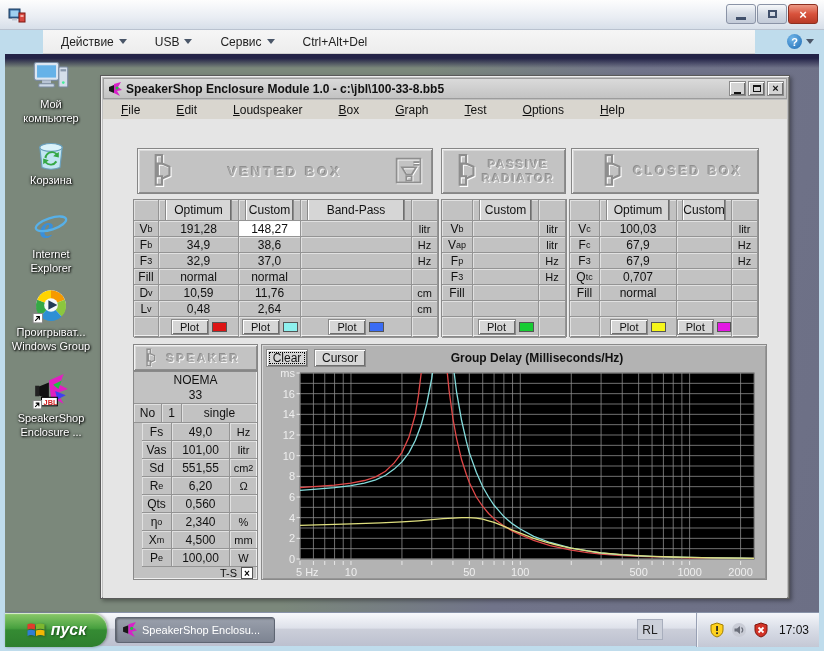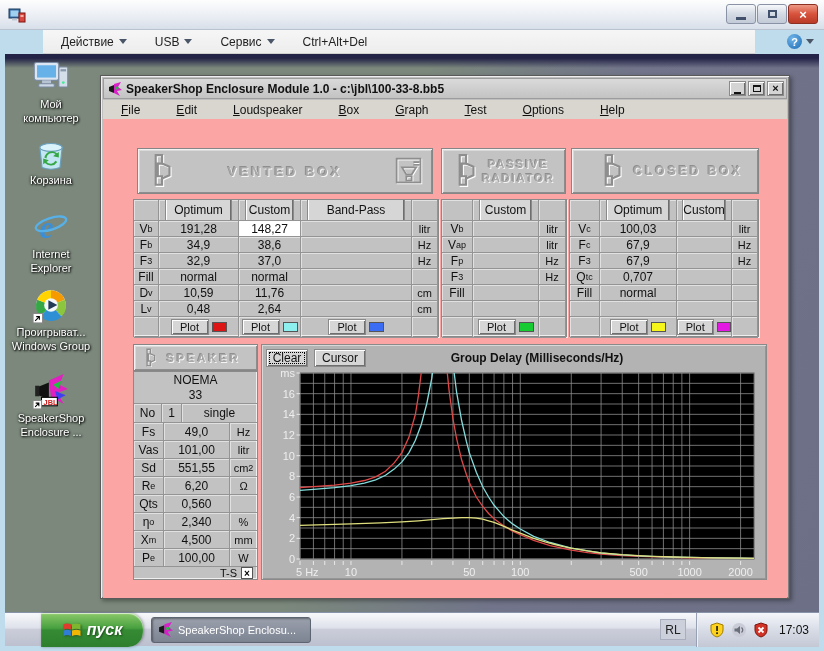--- a/index.html
+++ b/index.html
@@ -50,21 +50,21 @@
   .app-titlebar svg { width:14px; height:14px; margin:0 4px 0 2px; }
   .app-title { font-size:12px; font-weight:bold; color:#111; flex:1; white-space:nowrap; overflow:hidden; }
   .app-wbtn { width:17px; height:15px; margin-left:2px; background:#d4d4d4; border:1px solid #8a8a8a;
     box-shadow:inset 1px 1px 0 #fff, inset -1px -1px 0 #6e6e6e; display:flex; align-items:center; justify-content:center;
     font-size:11px; font-weight:bold; color:#111; line-height:1; }
   .aglyph-min { width:7px; height:2px; background:#111; margin-top:8px; }
   .aglyph-max { width:8px; height:7px; border:1px solid #111; border-top-width:2px; }
   .app-menubar { height:19px; margin:1px 2px 0 2px; background:#d9d6cf; display:flex; align-items:center;
     font-size:12px; color:#111; }
   .app-menuitem { padding:0 18px; }
-  .app-client { position:relative; margin:0 2px 2px 2px; height:479px; background:#fca5a5; }
+  .app-client { position:relative; margin:0 2px 2px 2px; height:479px; background:#e5e5e5; }
 
   
   .panel-raised { position:absolute; background:#c3c3c3; border:1px solid #868686;
     box-shadow:inset 1px 1px 0 #f2f2f2, inset -1px -1px 0 #8d8d8d, inset 2px 2px 0 #d9d9d9; }
   .engraved { color:#a9a9a9; font-weight:bold; letter-spacing:3px; text-shadow:1px 1px 0 #f4f4f4, -1px -1px 0 #8f8f8f; }
   .hdr { display:flex; align-items:center; justify-content:space-between; padding:0 8px; }
   .hdr .ttl { flex:1; text-align:center; font-size:13px; }
   .hdr svg { width:30px; height:36px; flex:none; }
 
   
@@ -107,37 +107,37 @@
   .chart-hdr { height:26px; display:flex; align-items:center; padding:0 4px;border-radius:12px; }
   .chart-hdr .btn95 { height:18px; margin-right:6px; }
   .btn-clear { width:42px; outline:1px dotted #000; outline-offset:-4px; }
   .btn-cursor { width:52px; }
   .chart-title { flex:1; text-align:center; font-size:12px; font-weight:bold; color:#111; padding-right:60px; }
   .chart svg.plot { display:block; }
 
   
   .taskbar { position:absolute; left:5px; top:558px; width:814px; height:34px;
     background:linear-gradient(#f8f9fc,#dee1ea 45%,#cbced9 50%,#bcc0cf 100%);
-    border-top:1px solid #8892a8; display:flex; align-items:center;padding-left:36px; }
+    border-top:1px solid #8892a8; display:flex; align-items:center; }
   .startbtn { width:102px; height:34px; border-radius:0 15px 15px 0;
     background:linear-gradient(#8cc96a,#47a03f 45%,#358b33 50%,#2e7f2e 100%);
     box-shadow:inset 0 1px 1px rgba(255,255,255,.7), 1px 0 3px rgba(0,0,0,.35);
     display:flex; align-items:center; justify-content:center; gap:5px;
     color:#fff; font-size:16px; font-weight:bold; font-style:italic; text-shadow:1px 1px 2px #1c4d1c; }
   .startbtn svg { width:20px; height:17px; filter:drop-shadow(1px 1px 1px #2a5a2a); }
   .taskitem { margin-left:8px; width:160px; height:26px; border-radius:3px; border:1px solid #5e6572;
     background:linear-gradient(#9aa0ac,#7d8492); box-shadow:inset 1px 1px 2px rgba(0,0,0,.35);
     display:flex; align-items:center; gap:5px; padding:0 6px; color:#fff; font-size:11px; white-space:nowrap; overflow:hidden; }
   .taskitem svg { width:15px; height:15px; flex:none; }
   .tb-spacer { flex:1; }
   .lang { width:26px; height:21px; margin-right:10px; background:#ccd0da; border:1px solid #a8aebd;
     display:flex; align-items:center; justify-content:center; font-size:12px; color:#222; }
   .tray { height:34px; display:flex; align-items:center; gap:6px; padding:0 10px 0 12px;
     border-left:1px solid #98a0b4; box-shadow:inset 1px 0 0 #eef0f5;
-    background:linear-gradient(#f4f6fa,#d8dce6 50%,#c4c8d5 100%); }
+    background:linear-gradient(#f4f6fa,#d8dce6 50%,#c4c8d5 100%);margin-left:23px; }
   .tray svg { width:16px; height:16px; }
   .clock { font-size:12px; color:#111; margin-left:4px; }
 </style>
 </head>
 <body>
 
 <div class="vm">
 
   <div class="vm-titlebar">
     <span class="vm-ico"><svg viewBox="0 0 18 16">
@@ -479,21 +479,21 @@
             <div class="spk-body">
               <div class="spk-name">
                 <span>NOEMA</span>
                 <span>33</span>
               </div>
               <div class="spk-grid" id="spk-no-row" style="grid-template-rows:19px; grid-template-columns:28px 20px 1fr;">
                 <div class="tc lbl">No</div>
                 <div class="tc">1</div>
                 <div class="tc" style="border-right:none;">single</div>
               </div>
-              <div class="spk-grid" id="spk-rows" style="grid-template-columns:30px 1fr 27px; grid-auto-rows:18px;">
+              <div class="spk-grid" id="spk-rows" style="grid-template-columns:30px 1fr 27px; grid-auto-rows:18px;margin-left:8px;">
                   <div class="tc lbl">Fs</div>
                   <div class="tc">49,0</div>
                   <div class="tc unit" style="border-right: none;">Hz</div>
                   <div class="tc lbl">Vas</div>
                   <div class="tc">101,00</div>
                   <div class="tc unit" style="border-right: none;">litr</div>
                   <div class="tc lbl">Sd</div>
                   <div class="tc">551,55</div>
                   <div class="tc unit" style="border-right: none;">cm<sup>2</sup></div>
                   <div class="tc lbl">R<sub>e</sub></div>

